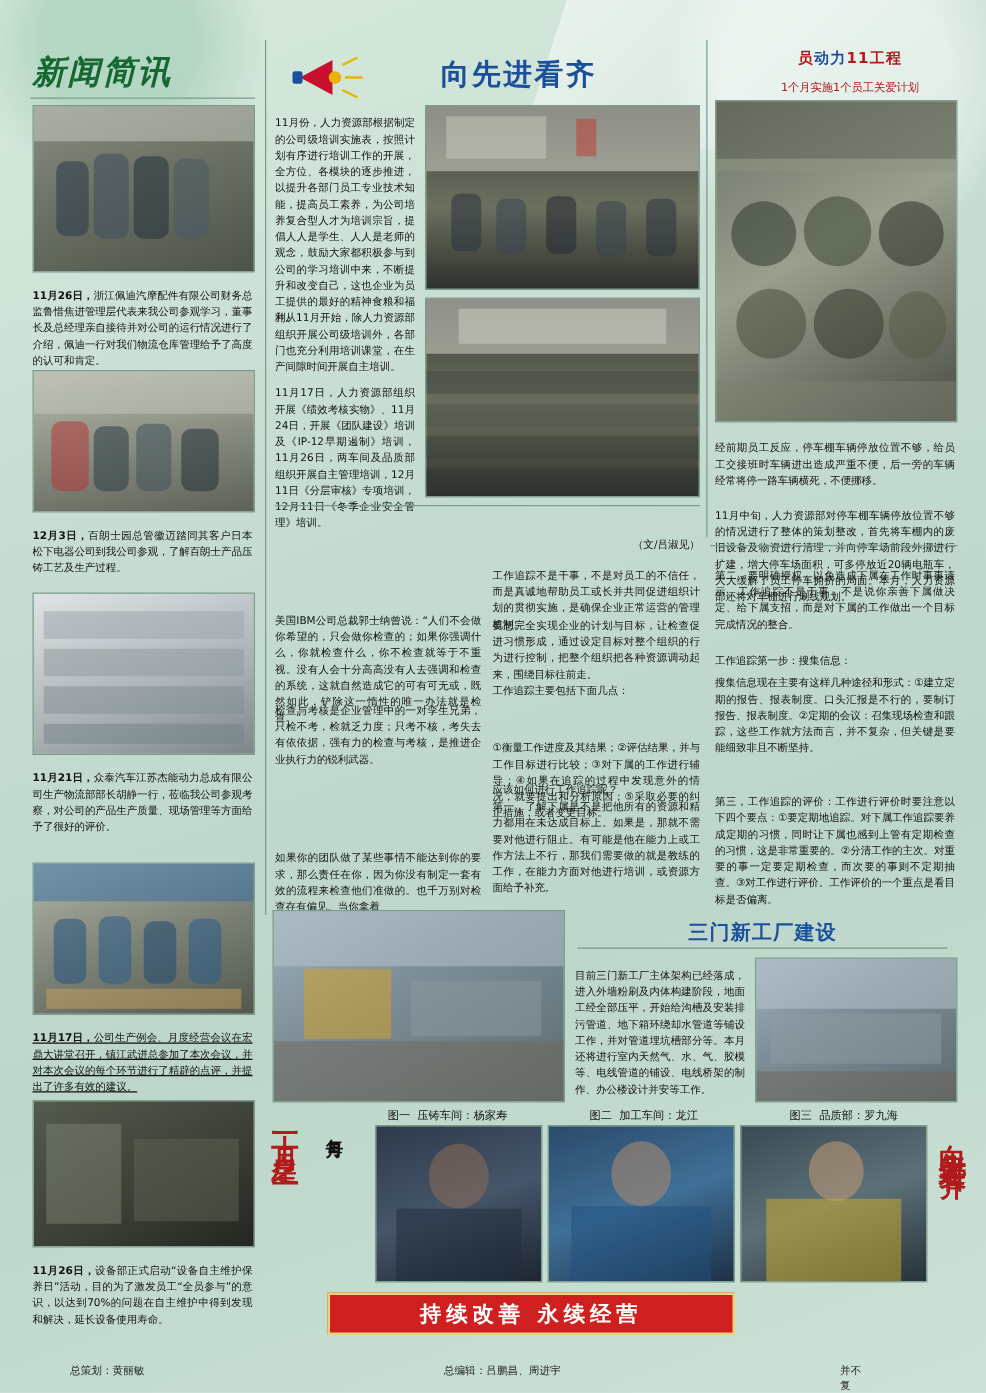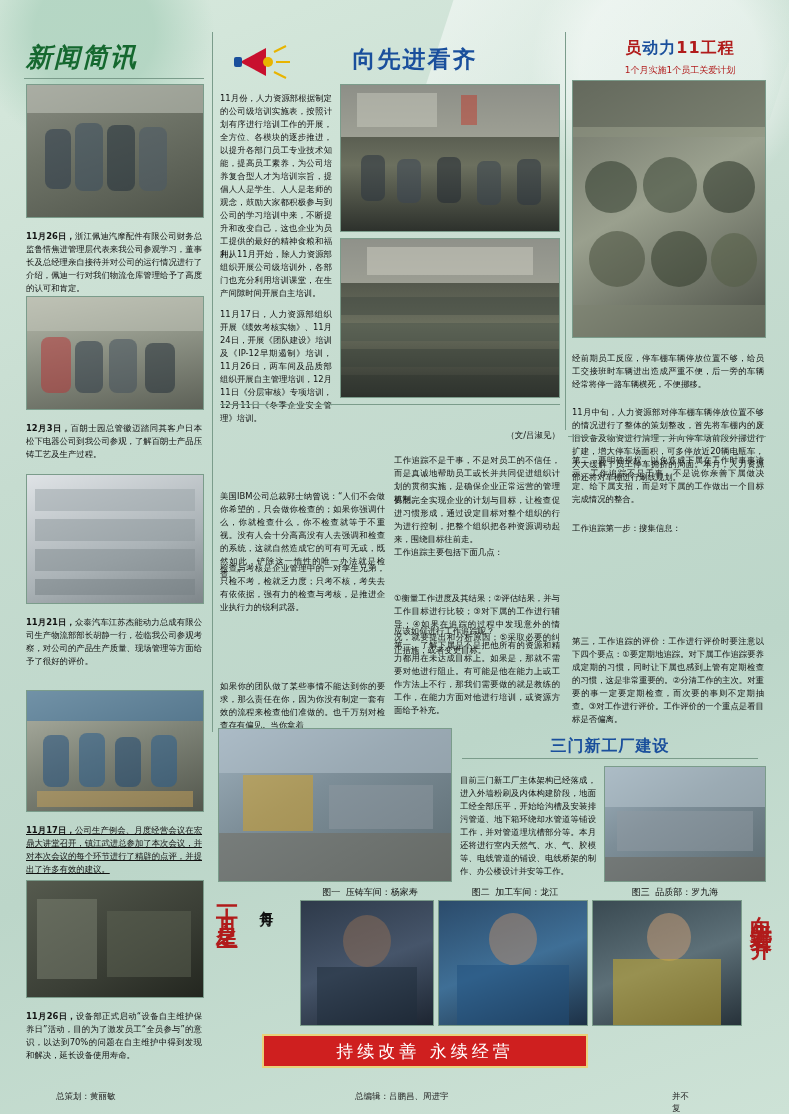--- a/index.html
+++ b/index.html
@@ -34,21 +34,21 @@
     font-size:26px;font-weight:bold;color:#15682f;
     letter-spacing:2px;
     font-style:italic;
   }
   .title-train{
     position:absolute;left:300px;top:44px;width:230px;height:28px;
     font-size:23px;font-weight:bold;color:#1a4f9c;letter-spacing:2px;text-align:center;
   }
   .title-staff{
     position:absolute;left:590px;top:38px;width:180px;height:26px;
-    font-size:16px;font-weight:bold;color:#b11b1b;letter-spacing:1px;text-align:center;
+    font-size:12px;font-weight:bold;color:#b11b1b;letter-spacing:1px;text-align:center;
   }
   .title-staff .num{color:#1a4f9c;}
   .sub-staff{
     position:absolute;left:590px;top:64px;width:180px;
     font-size:9px;color:#b11b1b;text-align:center;
   }
 
   
   .megaphone{position:absolute;left:232px;top:42px;width:60px;height:40px;}
 
@@ -57,21 +57,21 @@
 
   .vtitle{
     writing-mode:vertical-rl;
     text-orientation:upright;
     font-size:22px;font-weight:bold;letter-spacing:5px;
   }
 
   .banner{
     position:absolute;left:262px;top:1034px;width:322px;height:30px;
     background:#cf1f1f;border:2px solid #e9d27a;
-    color:#fff;font-size:17px;font-weight:normal;letter-spacing:4px;
+    color:#fff;font-size:17px;font-weight:bold;letter-spacing:4px;
     display:flex;align-items:center;justify-content:center;
   }
   .footer{
     position:absolute;left:0;top:1084px;width:637px;height:30px;
     color:#222;font-size:8.5px;
   }
   .footer .f1{position:absolute;left:56px;top:7px;}
   .footer .f2{position:absolute;left:320px;top:7px;margin-left:35px;}
   .footer .f3{position:absolute;left:672px;top:7px;}
 
@@ -230,40 +230,41 @@
     <div class="blob" style="left:138px;top:152px;width:46px;height:54px;background:#545c45;"></div>
     <div class="bar" style="left:0;top:224px;width:192px;height:32px;background:#7c8170;"></div>
   </div>
   <p class="body-text cn" style="position:absolute;left:572px;top:344px;width:192px;">经前期员工反应，停车棚车辆停放位置不够，给员工交接班时车辆进出造成严重不便，后一旁的车辆经常将停一路车辆横死，不便挪移。</p>
   <p class="body-text cn" style="position:absolute;left:572px;top:398px;width:192px;">11月中旬，人力资源部对停车棚车辆停放位置不够的情况进行了整体的策划整改，首先将车棚内的废旧设备及物资进行清理，并向停车场前段外挪进行扩建，增大停车场面积，可多停放近20辆电瓶车，大大缓解了员工停车拥挤的局面。本月，人力资源部还将对车棚进行涮线规划。</p>
 
   <div class="rule" style="left:568px;top:436px;width:198px;height:1px;"></div>
 
   <p class="body-text cn" style="position:absolute;left:572px;top:446px;width:192px;">第二，要明确授权，以免造成下属在工作时事事请示。工作追踪不是干事，不是说你亲善下属做决定、给下属支招，而是对下属的工作做出一个目标完成情况的整合。</p>
   <p class="body-text cn" style="position:absolute;left:572px;top:514px;width:192px;">工作追踪第一步：搜集信息：</p>
+  <p class="body-text cn" style="position:absolute;left:572px;top:532px;width:192px;">搜集信息现在主要有这样几种途径和形式：①建立定期的报告、报表制度。口头汇报是不行的，要制订报告、报表制度。②定期的会议：召集现场检查和跟踪，这些工作就方法而言，并不复杂，但关键是要能细致非且不断坚持。</p>
   <p class="body-text cn" style="position:absolute;left:572px;top:627px;width:192px;">第三，工作追踪的评价：工作进行评价时要注意以下四个要点：①要定期地追踪。对下属工作追踪要养成定期的习惯，同时让下属也感到上管有定期检查的习惯，这是非常重要的。②分清工作的主次。对重要的事一定要定期检查，而次要的事则不定期抽查。③对工作进行评价。工作评价的一个重点是看目标是否偏离。</p>
 
   <div class="img p-const bordered" style="left:218px;top:728px;width:232px;height:152px;">
     <div class="bar" style="left:0;top:0;width:232px;height:44px;background:#b8c6cf;"></div>
     <div class="bar" style="left:0;top:104px;width:232px;height:48px;background:#6f6a5c;"></div>
     <div class="bar" style="left:24px;top:46px;width:70px;height:56px;background:#d8a21f;"></div>
     <div class="bar" style="left:110px;top:56px;width:104px;height:44px;background:#8d98a0;"></div>
   </div>
 
   <div class="sec-title-blue cn" style="position:absolute;left:460px;top:736px;width:300px;">三门新工厂建设</div>
   <div class="rule" style="left:462px;top:758px;width:296px;height:1px;"></div>
   <p class="body-text cn" style="position:absolute;left:460px;top:766px;width:136px;">目前三门新工厂主体架构已经落成，进入外墙粉刷及内体构建阶段，地面工经全部压平，开始给沟槽及安装排污管道、地下箱环绕却水管道等铺设工作，并对管道埋坑槽部分等。本月还将进行室内天然气、水、气、胶模等、电线管道的铺设、电线桥架的制作、办公楼设计并安等工作。</p>
 
   <div class="img p-const bordered" style="left:604px;top:766px;width:160px;height:114px;">
     <div class="bar" style="left:0;top:0;width:160px;height:40px;background:#b9c7d0;"></div>
     <div class="bar" style="left:12px;top:44px;width:136px;height:40px;background:#8f9aa1;"></div>
     <div class="bar" style="left:0;top:90px;width:160px;height:24px;background:#6b6559;"></div>
   </div>
 
-  <div class="figcap cn" style="position:absolute;left:300px;top:886px;width:140px;">
+  <div class="figcap cn" style="position:absolute;left:288px;top:886px;width:140px;">
     <span>图一</span>&nbsp;&nbsp;<span>压铸车间：杨家寿</span>
   </div>
   <div class="figcap cn" style="position:absolute;left:440px;top:886px;width:150px;">
     <span>图二</span>&nbsp;&nbsp;<span>加工车间：龙江</span>
   </div>
   <div class="figcap cn" style="position:absolute;left:600px;top:886px;width:150px;">
     <span>图三</span>&nbsp;&nbsp;<span>品质部：罗九海</span>
   </div>
 
   <div class="img p-port1 bordered" style="left:300px;top:900px;width:132px;height:124px;">

